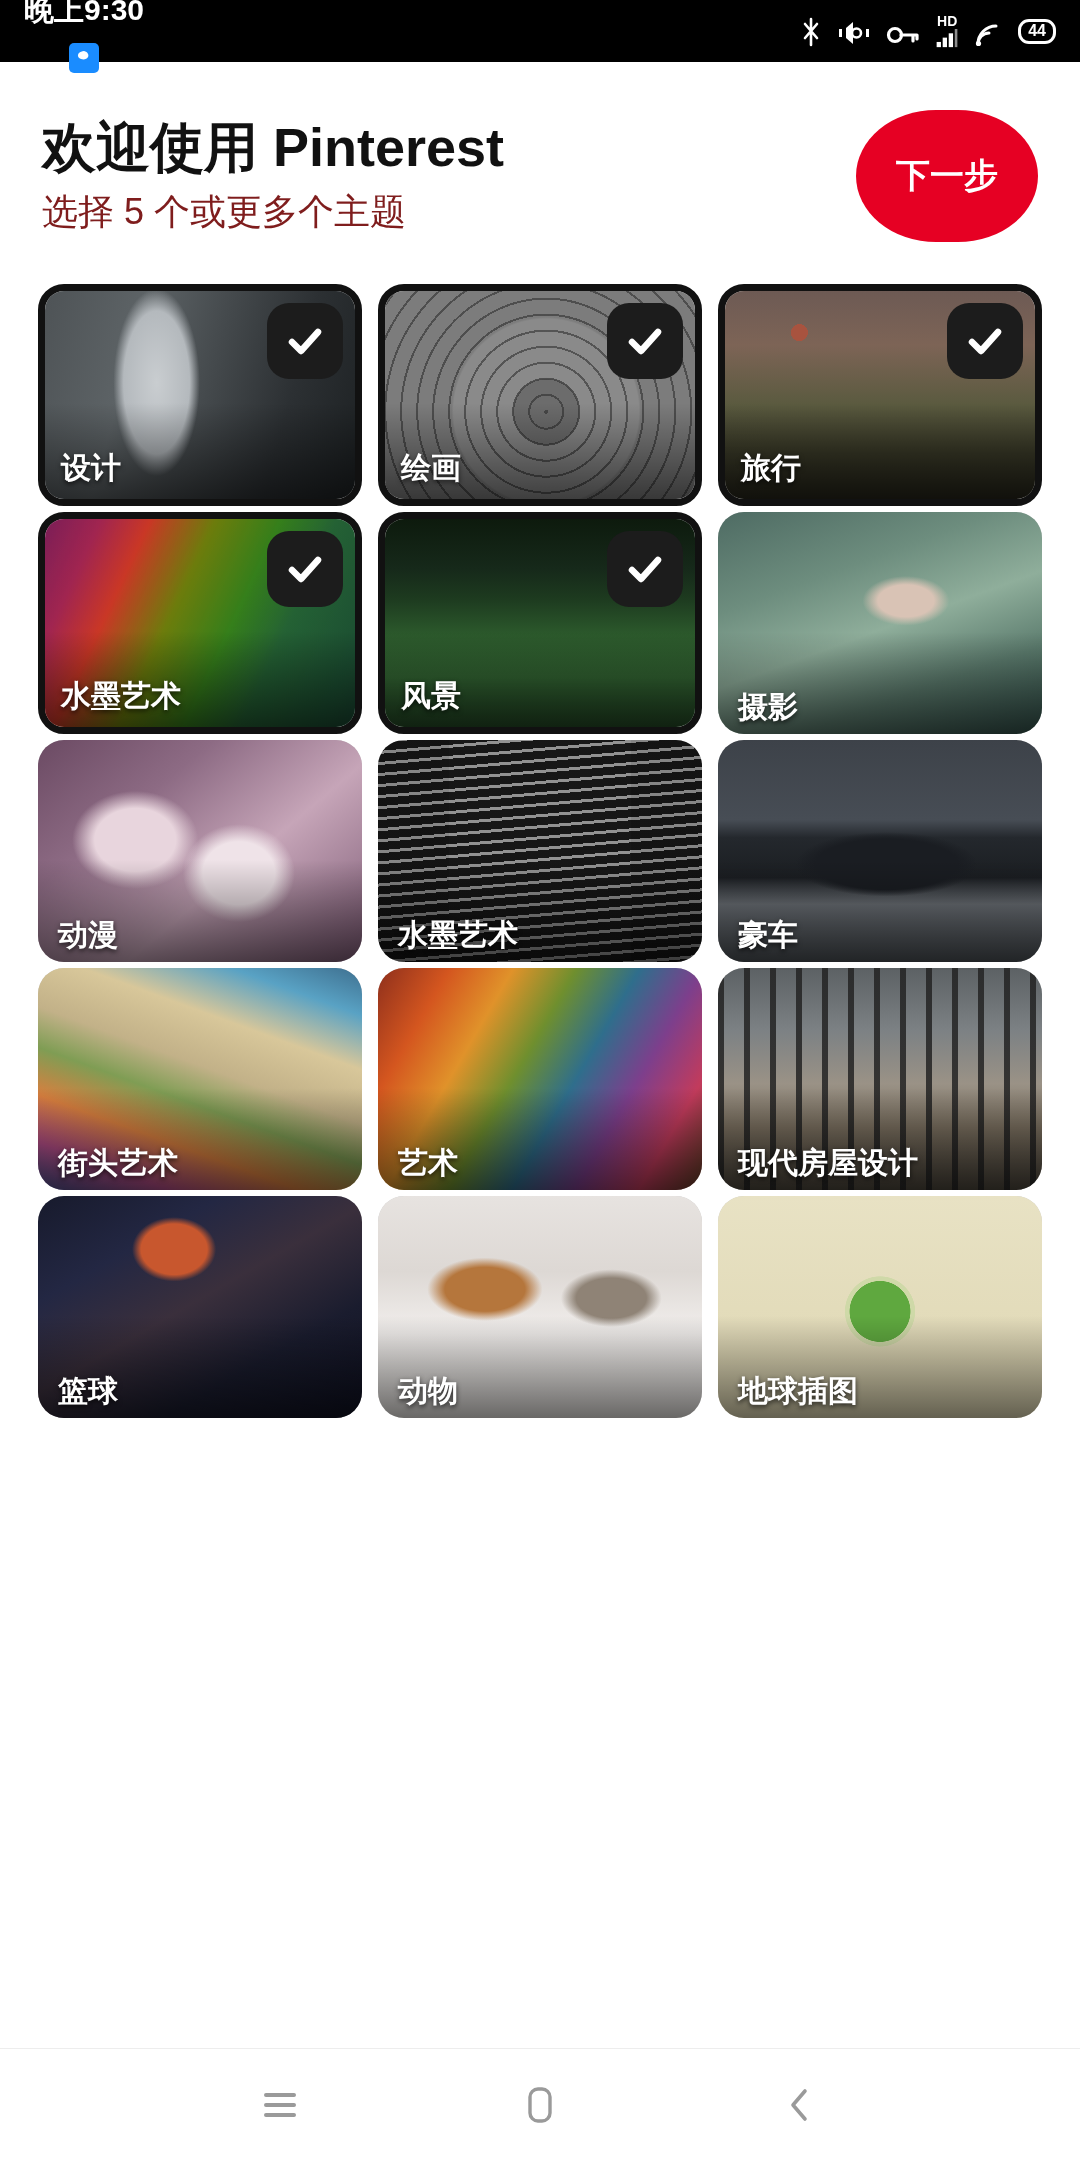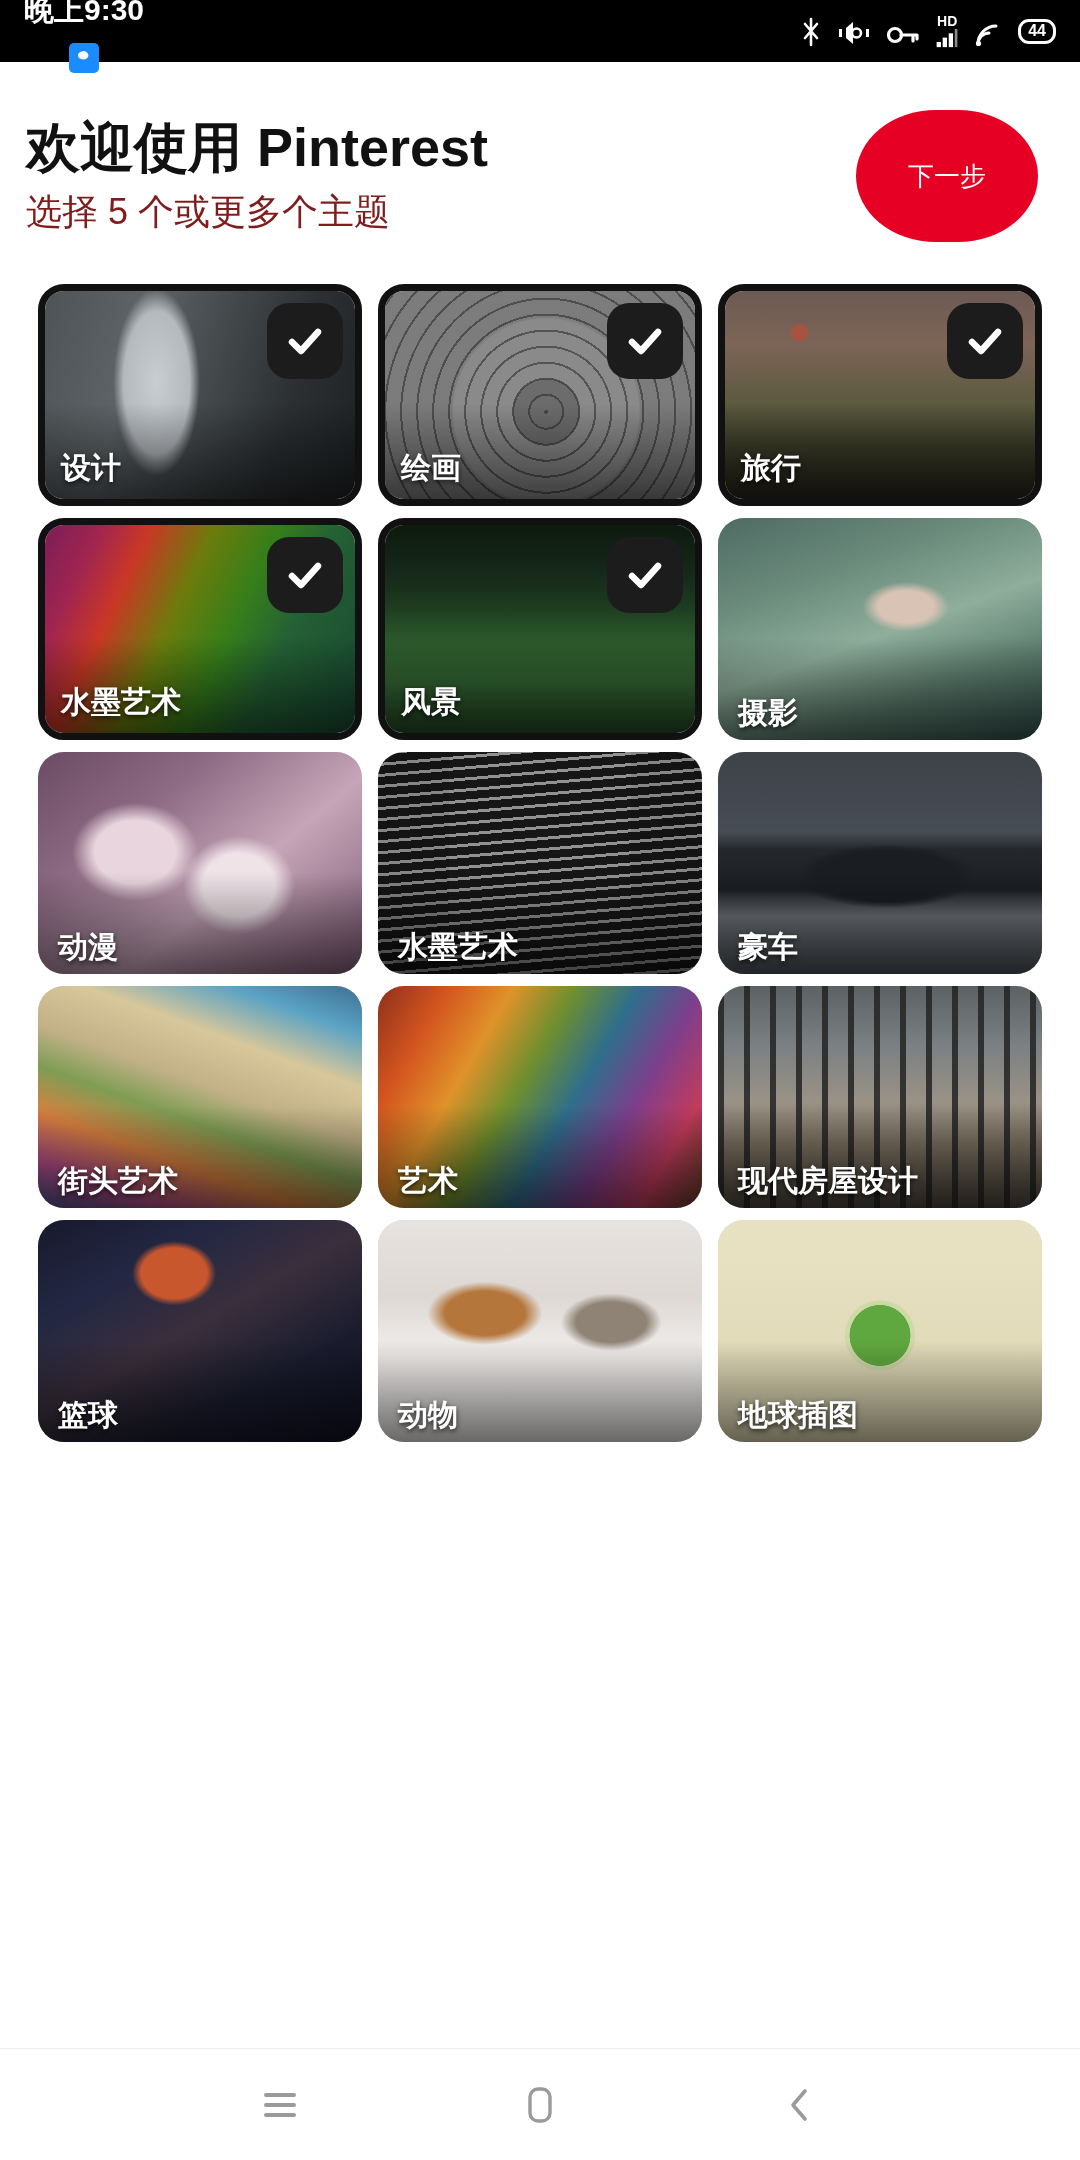--- a/index.html
+++ b/index.html
@@ -36,50 +36,50 @@
   .sb-hd { display: flex; flex-direction: column; align-items: center; }
   .sb-hd-txt { font-size: 14px; font-weight: 700; line-height: 1; margin-bottom: 1px;}
   .batt {
     border: 3px solid #ffffff; border-radius: 11px;
     font-size: 16px; font-weight: 700;
     padding: 1px 7px 2px 7px; line-height: 1;
   }
 
   
   .header {
-    padding: 44px 42px 0 26px;
+    padding: 44px 42px 0 42px;
     display: flex; align-items: flex-start;
   }
   .header-texts { flex: 1; padding-top: 10px; }
   .title {
     font-size: 54px; font-weight: 700; color: #111111;
     letter-spacing: 0px; line-height: 1.15;
     white-space: nowrap;
   }
   .subtitle {
     font-size: 36px; font-weight: 400; color: #7f1d1d;
     margin-top: 12px; line-height: 1.2;
   }
   .next-btn {
     width: 182px; height: 132px;
     background: #e60023; color: #ffffff;
     border: none; border-radius: 80px / 66px;
-    font-size: 26px; font-weight: 400;
+    font-size: 34px; font-weight: 700;
     font-family: "Liberation Sans", "DejaVu Sans", sans-serif;
     display: flex; align-items: center; justify-content: center;
     cursor: pointer; flex: 0 0 auto; margin-top: 4px;
   }
 
   
   .grid {
     margin-top: 42px;
     padding: 0 38px;
     display: grid;
     grid-template-columns: repeat(3, 1fr);
-    gap: 12px 16px;
+    gap: 6px 16px;
   }
   .tile {
     position: relative;
     height: 222px;
     border-radius: 26px;
     overflow: hidden;
     cursor: pointer;
     background: #cccccc;
   }
   .tile.selected {

